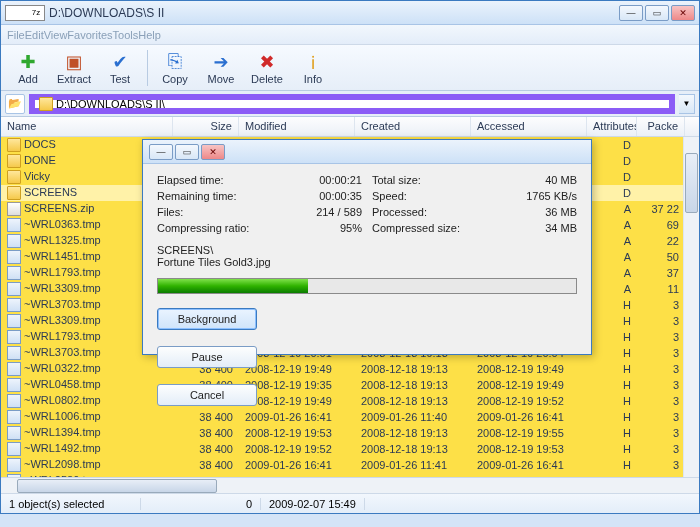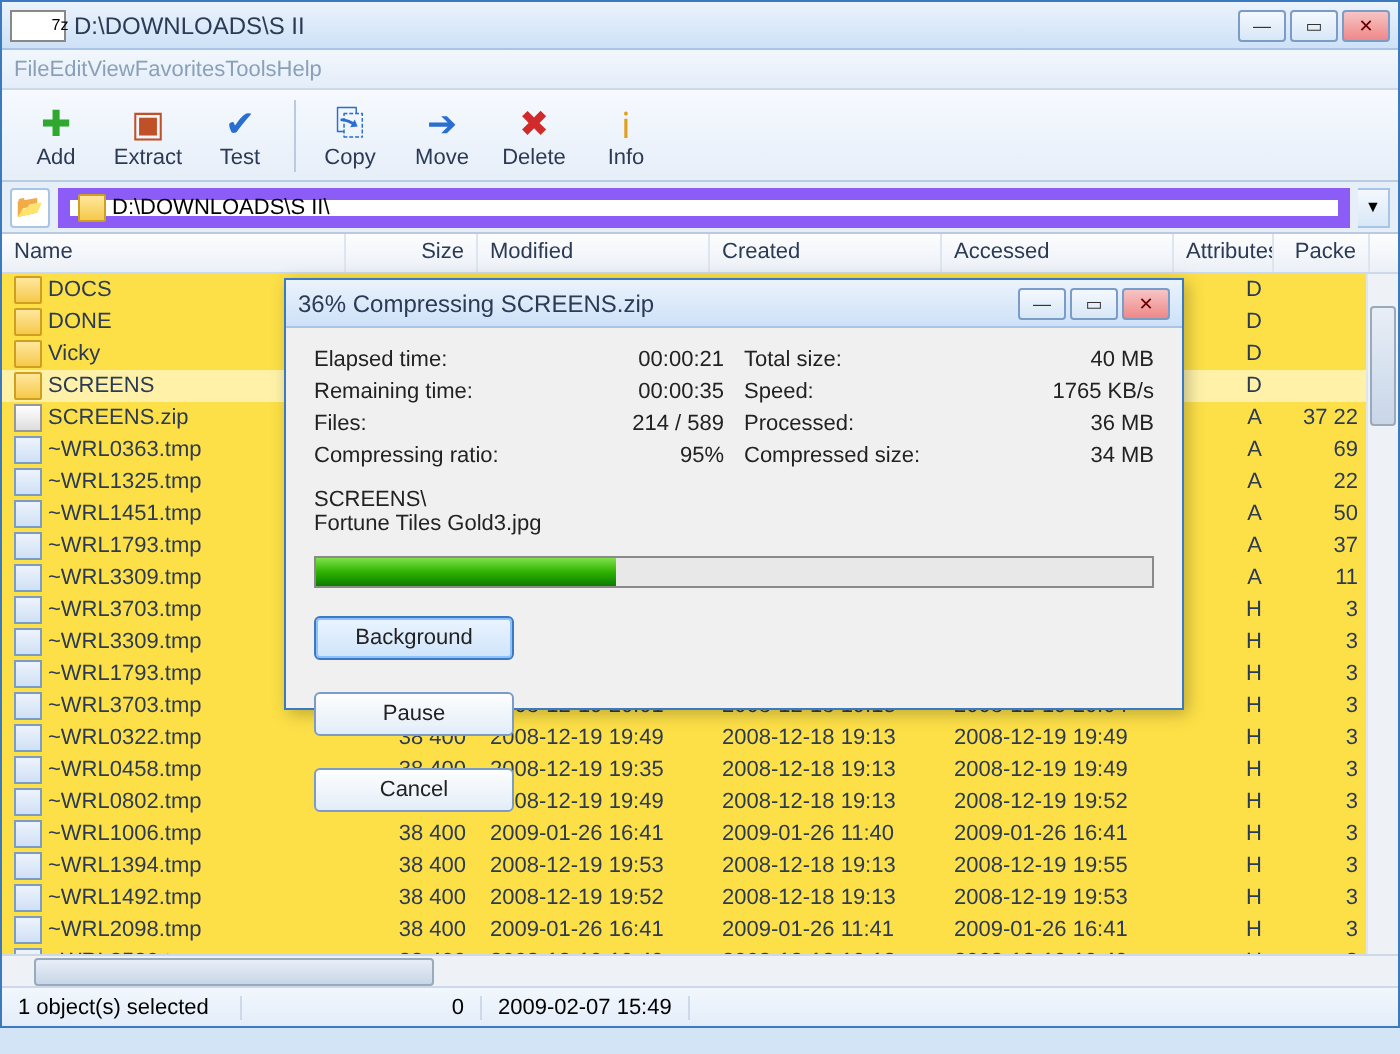--- a/index.html
+++ b/index.html
@@ -1,19 +1,19 @@
 <!DOCTYPE html>
 <html><head>
 <meta charset="utf-8">
 <style>
   * { box-sizing: border-box; margin: 0; padding: 0; font-family: Tahoma, sans-serif; font-size: 11px; }
   body { background: #d4e4f7; width: 700px; height: 527px; overflow: hidden; position: relative; }
   .window { border: 1px solid #3b7ac0; background: #fff; }
   .titlebar { height: 24px; background: linear-gradient(#ebf3fc,#cde1f7); display: flex; align-items: center; padding: 0 4px; border-bottom: 1px solid #a8c4e6; }
-  .titlebar .icon-7z { width: 28px; height: 16px; background: #fff; border: 1px solid #888; font-size: 8px; display: flex; align-items: center; justify-content: center; margin-right: 4px; padding-left: 22px; }
+  .titlebar .icon-7z { width: 40px; height: 16px; background: #fff; border: 1px solid #888; font-size: 8px; display: flex; align-items: center; justify-content: center; margin-right: 4px; padding-left: 22px; }
   .titlebar .title { flex: 1; color: #2b3a55; font-size: 12px; }
   .winbtns { display: flex; gap: 2px; }
   .winbtn { width: 24px; height: 16px; border: 1px solid #7a9cc6; background: linear-gradient(#f4f8fd,#d8e7f7); border-radius: 2px; display: flex; align-items: center; justify-content: center; font-size: 9px; color: #333; }
   .winbtn.close { background: linear-gradient(#f7c4c4,#e88); color: #600; }
   .menubar { height: 20px; background: linear-gradient(#f2f7fd,#e3edf9); display: flex; align-items: center; padding: 0 6px; color: #8aa0b8; border-bottom: 1px solid #cdd9e8; }
   .toolbar { height: 46px; background: linear-gradient(#f6faff,#e6eef8); border-bottom: 1px solid #b8cbe2; display: flex; align-items: center; padding: 0 4px; }
   .tbtn { display: flex; flex-direction: column; align-items: center; justify-content: center; width: 46px; height: 40px; color: #2b3a55; }
   .tbtn .ticon { width: 22px; height: 22px; display: flex; align-items: center; justify-content: center; font-size: 18px; }
   .tsep { width: 1px; height: 36px; background: #b8cbe2; margin: 0 4px; }
   .addrbar { height: 26px; background: #e6eef8; border-bottom: 1px solid #b8cbe2; display: flex; align-items: center; padding: 0 4px; gap: 4px; }
@@ -334,29 +334,28 @@
       <div class="vscroll">
         <div class="vthumb"></div>
       </div>
   </div>
 
   <div class="hscroll">
       <div class="hthumb"></div>
     </div>
 
   <div class="statusbar">
-    <div class="cell" style="width:120px">1 object(s) selected</div>
+    <div class="cell" style="width:140px">1 object(s) selected</div>
     <div class="cell" style="width:120px;text-align:right">0</div>
     <div class="cell">2009-02-07 15:49</div>
   </div>
 </div>
 
 <div class="dialog">
   <div class="dlgtitle">
-    <div class="t">36% Compressing SCREENS.zip</div>
     <div class="winbtns">
       <div class="winbtn">―</div>
       <div class="winbtn">▭</div>
       <div class="winbtn close">✕</div>
     </div>
   </div>
   <div class="dlgbody">
     <div class="stats">
       <div class="statcol" id="statsL">
           <div class="statrow">

